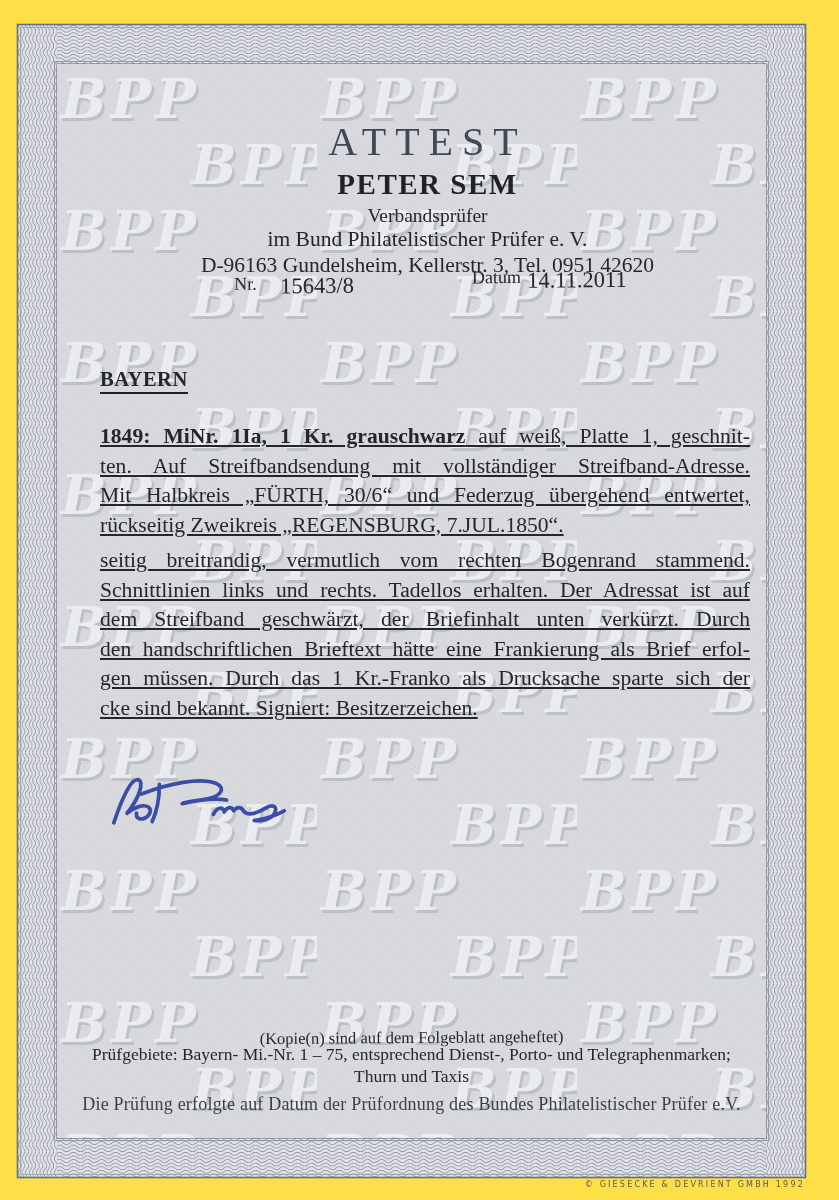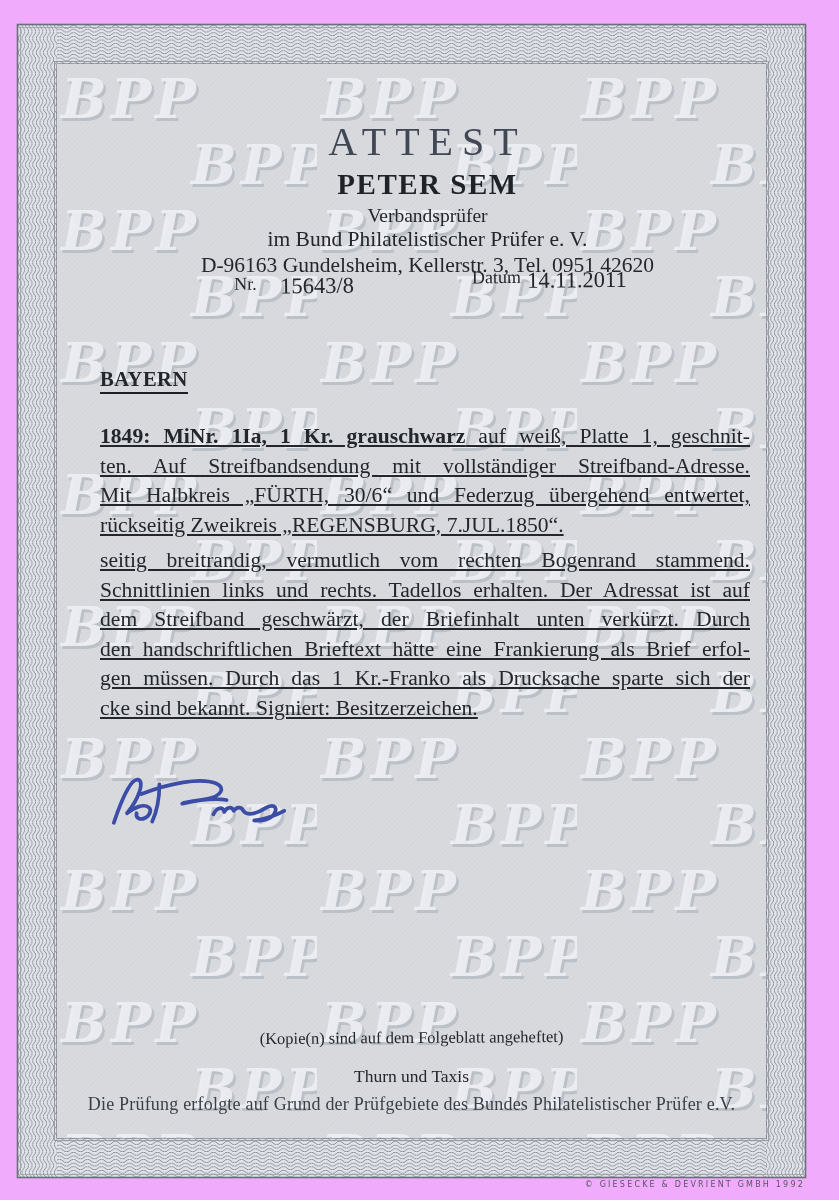--- a/index.html
+++ b/index.html
@@ -1,18 +1,18 @@
 <!DOCTYPE html>
 <html><head>
 <meta charset="utf-8">
 <style>
   html,body{margin:0;padding:0;background:#e9e8e4;}
   .page{
     position:relative;width:839px;height:1200px;margin:0 auto;
-    background:#f0abfc;overflow:hidden;
+    background:#fde047;overflow:hidden;
     font-family:"Liberation Serif","DejaVu Serif",serif;color:#23262b;
   }
   .frame{position:absolute;left:0;top:0;width:839px;height:1200px;}
   .paper{position:absolute;left:57px;top:64px;width:709px;height:1074px;background:#d8dade;}
   .paper-bg{position:absolute;left:0;top:0;width:709px;height:1074px;}
   .abs{position:absolute;}
   .header{position:absolute;left:16px;top:56px;width:709px;text-align:center;line-height:1.08;}
   .h-title{font-size:40px;letter-spacing:9px;color:#424754;font-weight:400;}
   .h-name{font-size:29px;font-weight:700;letter-spacing:1.5px;color:#1f2227;margin-top:6px;}
   .h-role{font-size:19.5px;margin-top:4px;}
@@ -121,20 +121,21 @@
     <svg class="sig" viewBox="0 0 180 70" aria-hidden="true">
       <g fill="none" stroke="#3b4da6" stroke-width="3.1" stroke-linecap="round" stroke-linejoin="round">
         <path d="M14,54 C20,36 28,17 34,18 C40,19 35,34 25,46 C31,41 39,38 43,41 C46,43 44,48 40,50 C36,52 32,50 33,46"></path>
         <path d="M52,22 C52,32 50,44 46,53"></path>
         <path d="M37,30 C60,21 86,16 99,21 C108,25 103,32 92,34 C83,36 75,36 71,38 C80,36 97,33 108,35"></path>
         <path d="M97,47 C100,41 105,40 106,45 C108,41 112,40 114,44 C116,41 120,40 122,44 C125,48 132,47 140,42 C146,38 151,40 148,46 C145,51 138,53 131,52 C136,52 147,49 156,44"></path>
       </g>
     </svg>
 
     <div class="f-line f1">(Kopie(n) sind auf dem Folgeblatt angeheftet)</div>
+    <div class="f-line f2">Prüfgebiete: Bayern- Mi.-Nr. 1 – 75, entsprechend Dienst-, Porto- und Telegraphenmarken;</div>
     <div class="f-line f3">Thurn und Taxis</div>
-    <div class="f-line f4">Die Prüfung erfolgte auf Grund der Prüfgebiete des Bundes Philatelistischer Prüfer e.V.</div>
+    <div class="f-line f4">Die Prüfung erfolgte auf Datum der Prüfordnung des Bundes Philatelistischer Prüfer e.V.</div>
 
   </div>
 
   <div class="copyright">© GIESECKE &amp; DEVRIENT GMBH 1992</div>
 
 </div>
 
 </body></html>

